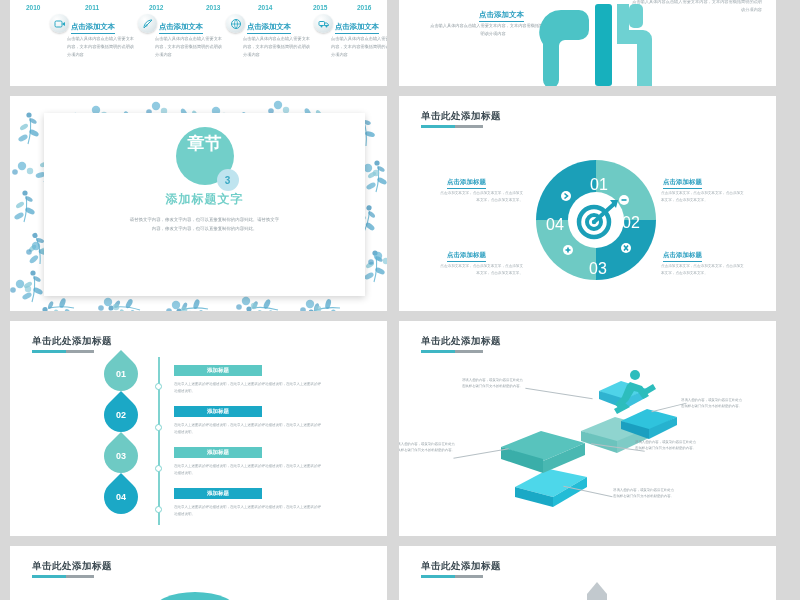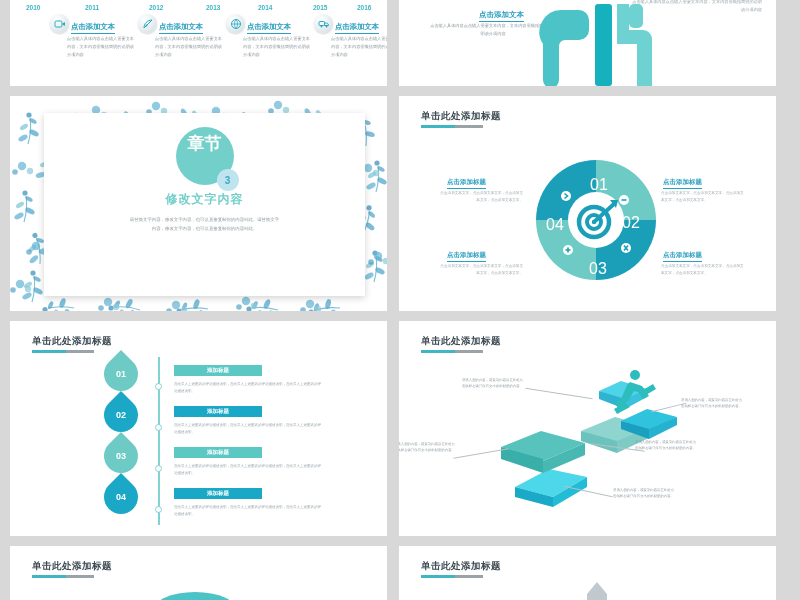--- a/index.html
+++ b/index.html
@@ -268,21 +268,21 @@
             <use href="#berry" x="236" y="205"></use>
             <use href="#berry" x="300" y="208"></use>
         </g>
       </svg>
 
       <div class="inner-card">
         <div class="ch-circle">
           <div class="zh">章节</div>
         </div>
         <div class="ch-num">3</div>
-        <div class="ch-sub">修改文字内容</div>
+        <div class="ch-sub">添加标题文字</div>
         <div class="ch-desc">请替换文字内容，修改文字内容，也可以直接复制你的内容到此。请替换文字内容，修改文字内容，也可以直接复制你的内容到此。</div>
       </div>
     </div>
   </div>
 
   <div class="slide" style="left:399px; top:96px; width:377px; height:215px;">
     <div class="s-title">单击此处添加标题</div>
     <div class="s-rule"></div>
 
     <svg style="position:absolute; left:133px; top:60px;" width="128" height="128" viewBox="0 0 128 128">

